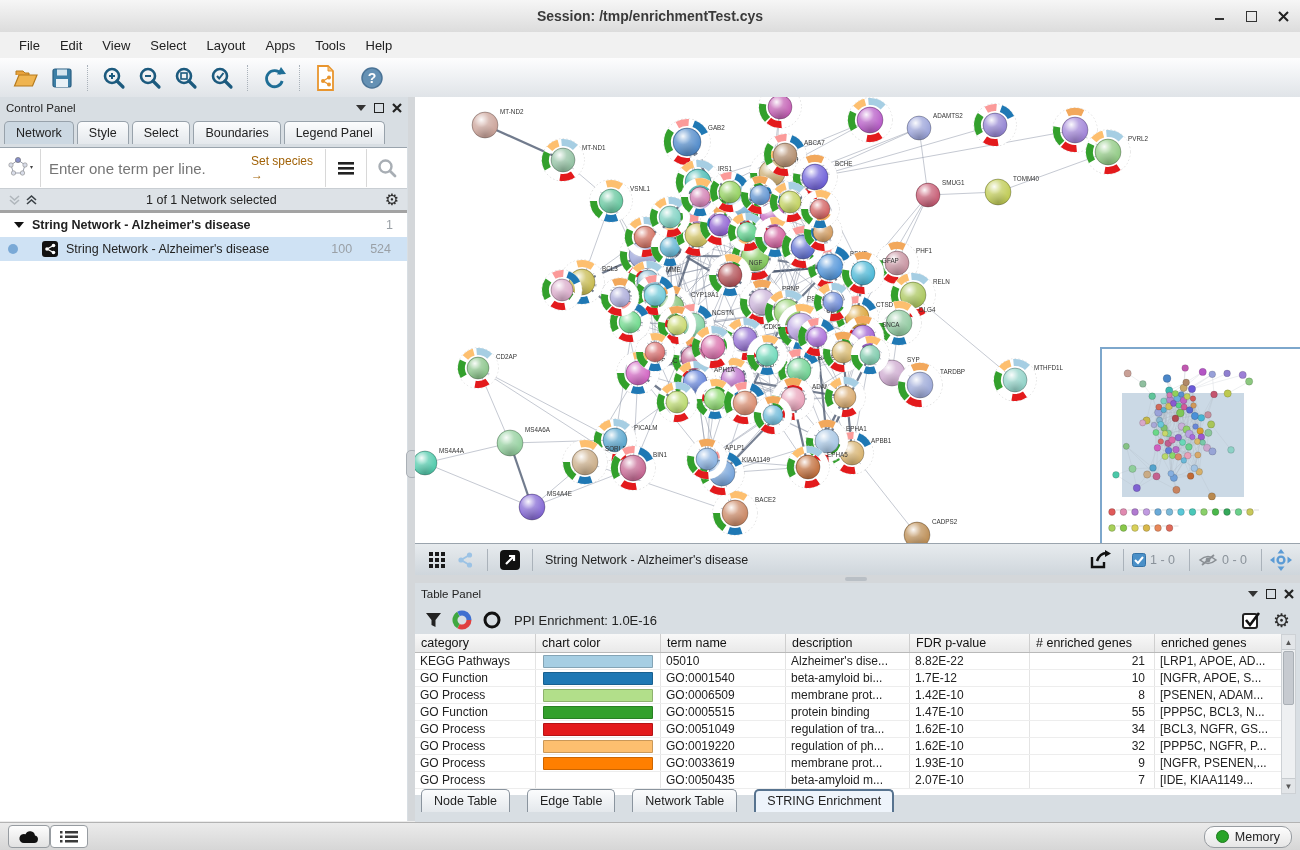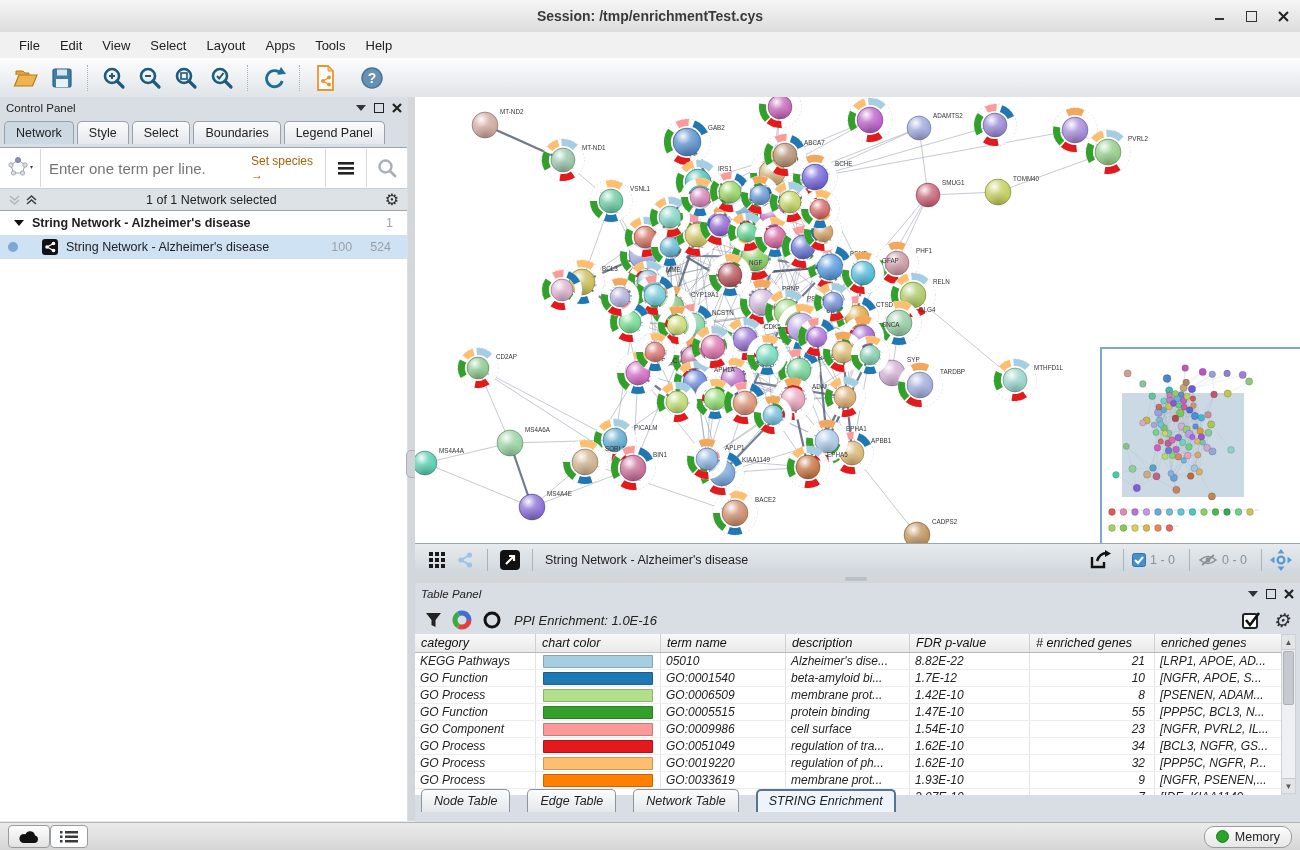--- a/index.html
+++ b/index.html
@@ -37,21 +37,21 @@
     border-radius:5px 5px 0 0;background:linear-gradient(#fbfcfd,#e4e8ec);color:#222;}
   .tab.active{background:#ccd8e2;}
   #cp-body{position:absolute;left:0;top:50px;width:407px;bottom:0;background:#fff;border-top:1px solid #9aa4ad;}
   #string-row{height:40px;display:flex;align-items:center;border-bottom:1px solid #c9ced3;background:#fff;}
   #string-logo{width:40px;height:38px;display:flex;align-items:center;justify-content:center;border-right:1px solid #d8d8d8;}
   #string-input-wrap{flex:1;position:relative;height:38px;display:flex;align-items:center;}
   #string-input{border:none;outline:none;width:180px;font-size:15px;color:#333;padding-left:8px;
     font-family:"Liberation Sans",sans-serif;}
   #species-hint{color:#a16207;font-size:12px;position:absolute;left:210px;}
   .string-btn{width:40px;height:38px;display:flex;align-items:center;justify-content:center;border-left:1px solid #d8d8d8;}
-  #sel-bar{height:21px;background:#dde2e7;border-bottom:1px solid #a3a3a3;display:flex;align-items:center;padding:0 8px;}
+  #sel-bar{height:21px;background:#dde2e7;border-bottom:3px solid #a3a3a3;display:flex;align-items:center;padding:0 8px;}
   #sel-text{flex:1;text-align:center;font-size:12.5px;color:#222;}
   .gear{font-size:16px;color:#2e2e2e;line-height:1;}
   .tree-row{height:24px;display:flex;align-items:center;font-size:12.5px;}
   .tree-row .cnt{color:#9aa0a6;}
   #tree-row-net{background:#cfe2f4;}
   .expander{width:0;height:0;border-left:5px solid transparent;border-right:5px solid transparent;
     border-top:6px solid #111;margin:0 8px 0 14px;}
   .netdot{width:10px;height:10px;border-radius:50%;background:#7aa9d6;margin:0 10px 0 8px;}
   
   #net-canvas{left:415px;top:97px;width:885px;height:446px;background:#fff;overflow:hidden;}
@@ -59,21 +59,21 @@
   #v-grip{left:406px;top:450px;width:10px;height:26px;background:#cfd3d7;border:1px solid #aab0b6;border-radius:5px;}
   #minimap{left:1100px;top:347px;width:198px;height:194px;background:#fff;border:2px solid #7da7cc;}
   #net-toolbar{left:415px;top:543px;width:885px;height:32px;background:linear-gradient(#e7ebee,#cfd6dc);
     border-top:1px solid #9aa4ad;display:flex;align-items:center;padding:0 8px;box-sizing:border-box;}
   .ntsep{width:1px;height:22px;background:#aab2ba;margin:0 8px;}
   #net-title{font-size:12.5px;color:#222;flex:1;margin-left:4px;}
   .nt-count{color:#8a929a;font-size:12.5px;margin:0 6px 0 4px;}
   #h-split{left:415px;top:575px;width:885px;height:8px;background:#d4d7da;}
   #h-grip{left:845px;top:577px;width:22px;height:4px;background:#b9bfc5;border-radius:2px;}
   
-  #table-panel{left:415px;top:583px;width:885px;height:239px;background:#d8dee3;font-style:italic;}
+  #table-panel{left:415px;top:583px;width:885px;height:239px;background:#d8dee3;}
   #tp-toolbar{height:30px;display:flex;align-items:center;gap:10px;padding:0 10px;}
   #ppi-text{font-size:13px;color:#222;margin-left:2px;}
   #tp-right{margin-left:auto;display:flex;align-items:center;gap:12px;}
   #tbl{position:absolute;left:0;top:51px;width:866px;background:#fff;}
   .thead{display:flex;height:18px;background:linear-gradient(#f8f8f8,#e9e9e9);border-bottom:1px solid #b9b9b9;}
   .th{font-size:12.5px;color:#111;padding-left:6px;border-right:1px solid #cfcfcf;line-height:18px;
     overflow:hidden;white-space:nowrap;box-sizing:border-box;}
   #tbody{height:142px;overflow:hidden;}
   .tr{display:flex;height:16px;border-bottom:1px solid #ededed;background:#fff;}
   .td{font-size:12px;padding-left:5px;border-right:1px solid #e4e4e4;line-height:16px;overflow:hidden;
@@ -2508,31 +2508,20 @@
           <span class="td c1">
             <div class="swatch" style="background: rgb(51, 160, 44); border: 1px solid rgba(0, 0, 0, 0.2);"></div>
           </span>
           <span class="td c2">GO:0005515</span>
           <span class="td c3">protein binding</span>
           <span class="td c4">1.47E-10</span>
           <span class="td c5 num">55</span>
           <span class="td c6">[PPP5C, BCL3, N...</span>
         </div>
         <div class="tr">
-          <span class="td c0">GO Component</span>
-          <span class="td c1">
-            <div class="swatch" style="background: rgb(251, 154, 153); border: 1px solid rgba(0, 0, 0, 0.2);"></div>
-          </span>
-          <span class="td c2">GO:0009986</span>
-          <span class="td c3">cell surface</span>
-          <span class="td c4">1.54E-10</span>
-          <span class="td c5 num">23</span>
-          <span class="td c6">[NGFR, PVRL2, IL...</span>
-        </div>
-        <div class="tr">
           <span class="td c0">GO Process</span>
           <span class="td c1">
             <div class="swatch" style="background: rgb(227, 26, 28); border: 1px solid rgba(0, 0, 0, 0.2);"></div>
           </span>
           <span class="td c2">GO:0051049</span>
           <span class="td c3">regulation of tra...</span>
           <span class="td c4">1.62E-10</span>
           <span class="td c5 num">34</span>
           <span class="td c6">[BCL3, NGFR, GS...</span>
         </div>

